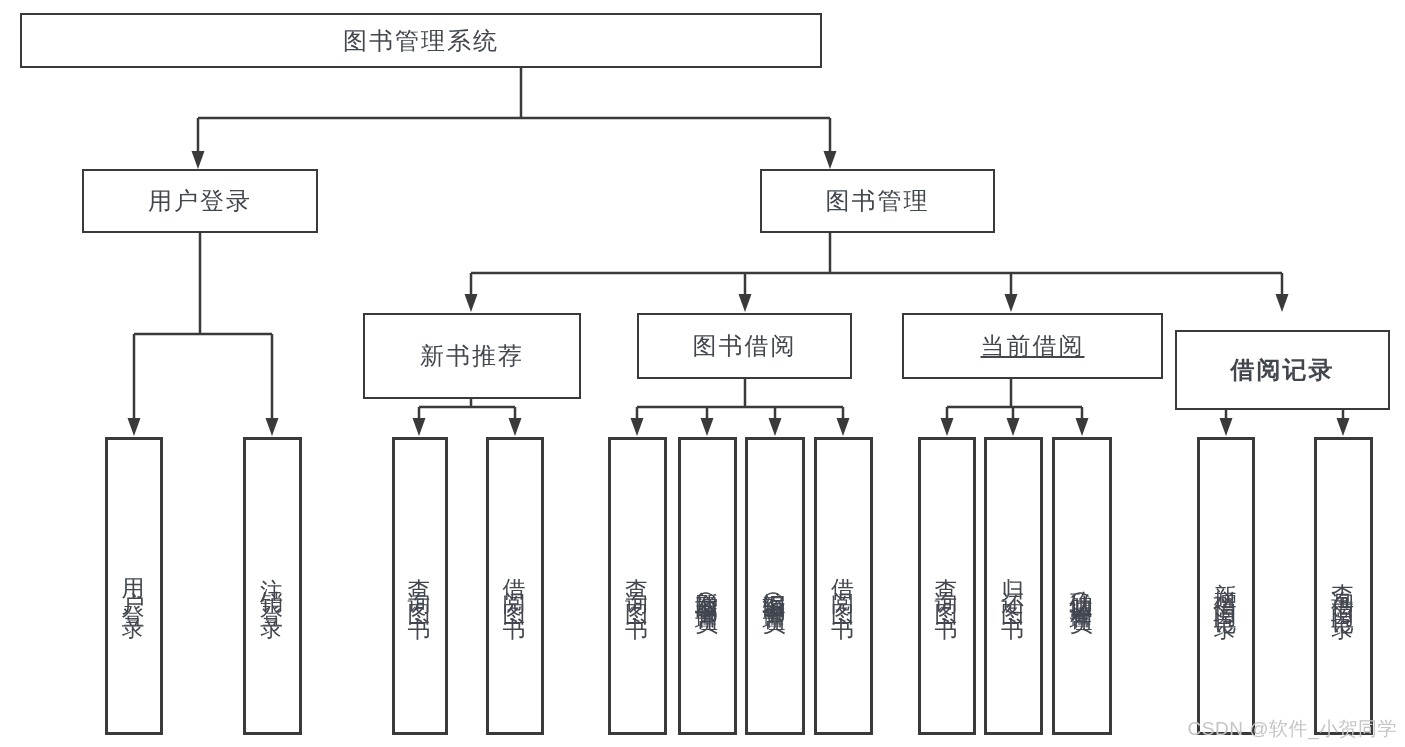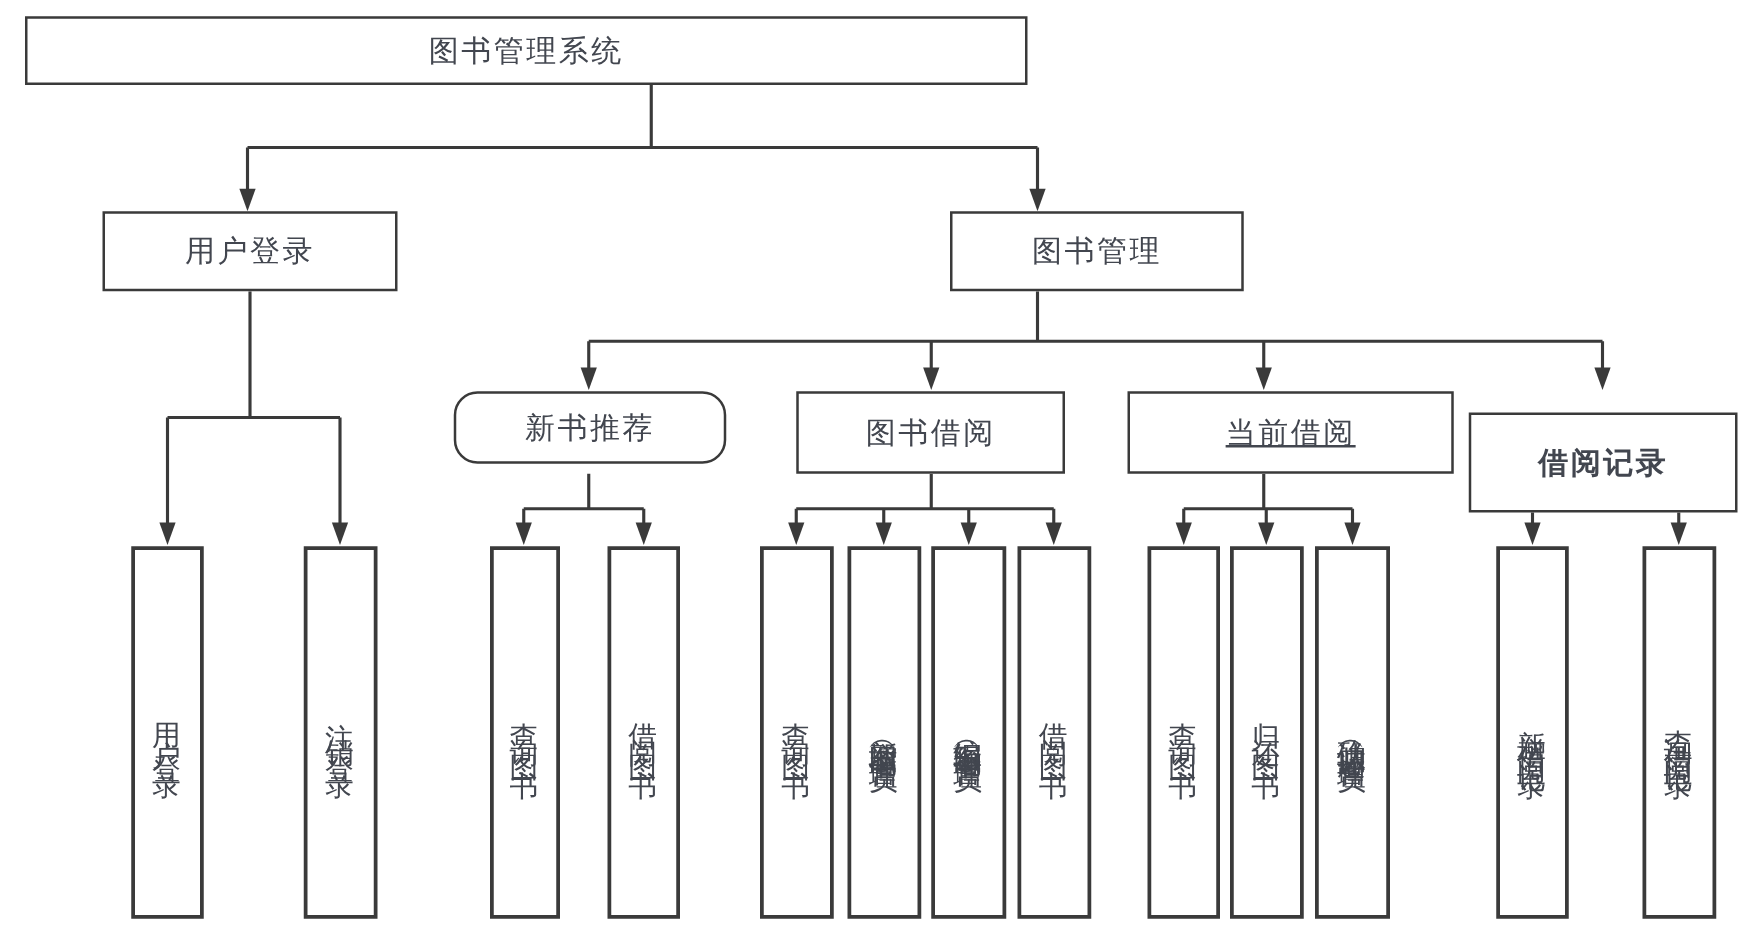--- a/index.html
+++ b/index.html
@@ -64,21 +64,21 @@
       <polygon points="1219.5,418 1232.5,418 1226,436"></polygon>
       <polygon points="1336.5,418 1349.5,418 1343,436"></polygon>
     </g>
   </svg>
 
   <div class="node" style="left:20px; top:13px; width:802px; height:55px;">图书管理系统</div>
 
   <div class="node" style="left:82px; top:169px; width:236px; height:64px;">用户登录</div>
   <div class="node" style="left:712px; top:169px; width:235px; height:64px;margin-left:48px;">图书管理</div>
 
-  <div class="node" style="left:363px; top:313px; width:218px; height:58px;border-radius:19px;">新书推荐</div>
+  <div class="node" style="left:363px; top:313px; width:218px; height:86px;">新书推荐</div>
   <div class="node" style="left:637px; top:313px; width:215px; height:66px;">图书借阅</div>
   <div class="node" style="left:902px; top:313px; width:261px; height:66px;text-decoration:underline;">当前借阅</div>
   <div class="node" style="left:1175px; top:330px; width:215px; height:80px;font-weight:bold;">借阅记录</div>
 
   <div class="node leaf" style="left:105px; width:58px;">用户登录</div>
   <div class="node leaf" style="left:243px; width:59px;">注销登录</div>
 
   <div class="node leaf" style="left:392px; width:56px;">查询图书</div>
   <div class="node leaf" style="left:486px; width:58px;">借阅图书</div>
 
@@ -87,14 +87,15 @@
   <div class="node leaf sp9" style="left:745px; width:60px;">编辑图书（管理员）</div>
   <div class="node leaf" style="left:814px; width:59px;">借阅图书</div>
 
   <div class="node leaf" style="left:918px; width:58px;">查询图书</div>
   <div class="node leaf" style="left:984px; width:59px;">归还图书</div>
   <div class="node leaf sp9" style="left:1052px; width:60px;">确认归还（管理员）</div>
 
   <div class="node leaf sp6" style="left:1197px; width:58px;">新增借阅记录</div>
   <div class="node leaf sp6" style="left:1314px; width:59px;">查询借阅记录</div>
 
+  <div class="watermark">CSDN @软件_小贺同学</div>
 
 </div>
 
 </body></html>

